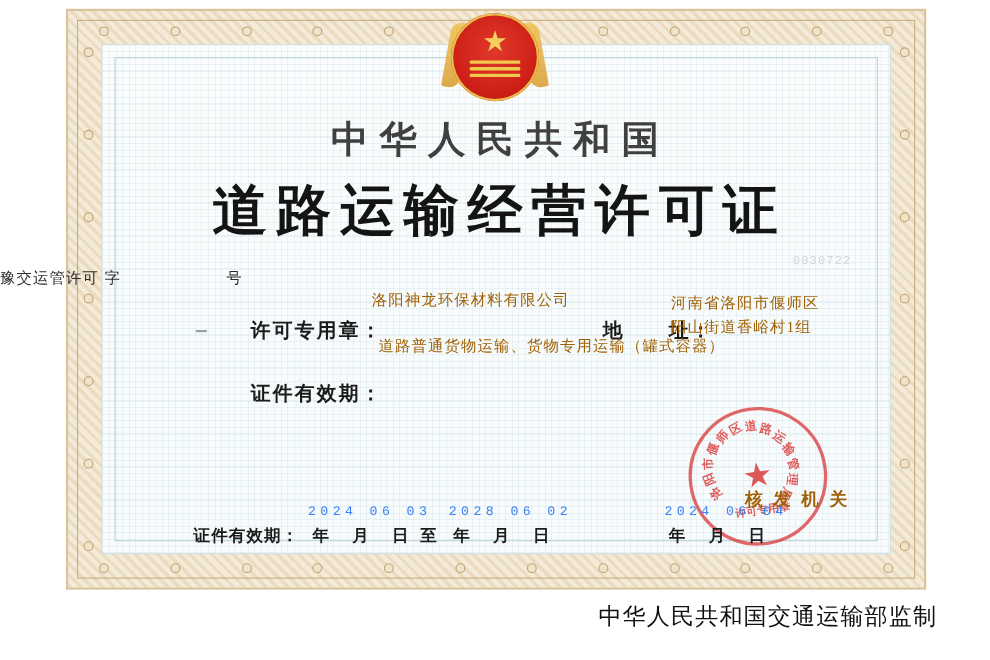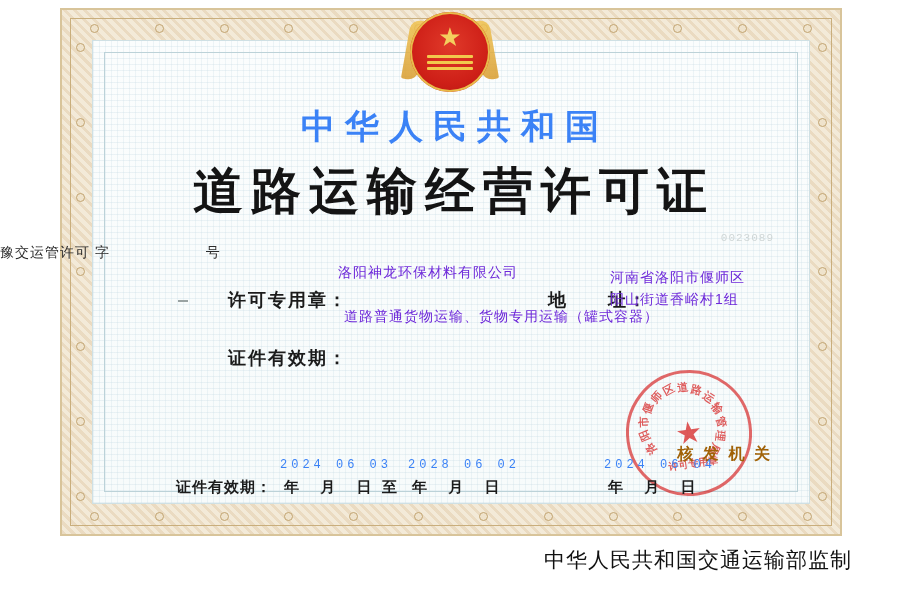--- a/index.html
+++ b/index.html
@@ -152,21 +152,21 @@
   
   .title-main {
     position: absolute;
     left: 0; right: 0;
     top: 104px;
     text-align: center;
     font-family: "DejaVu Sans", "Liberation Sans", sans-serif;
     font-size: 34px;
     font-weight: bold;
     letter-spacing: 10px;
-    color: #3b82f6;
+    color: #404040;
     text-indent: 10px;
   }
   .title-sub {
     position: absolute;
     left: 0; right: 0;
     top: 158px;
     text-align: center;
     font-family: "DejaVu Sans", "Liberation Sans", sans-serif;
     font-size: 50px;
     font-weight: bold;
@@ -205,23 +205,23 @@
   .field-label {
     position: absolute;
     font-family: "DejaVu Sans", "Liberation Sans", sans-serif;
     font-size: 18px;
     font-weight: bold;
     color: #1b1b1b;
     letter-spacing: 2px;
   }
   .field-value {
     position: absolute;
-    font-family: Liberation Sans, sans-serif;
+    font-family: Liberation Serif, serif;
     font-size: 14px;
-    color: #6d28d9;
+    color: #a16207;
     letter-spacing: 1px;
   }
 
   .lbl-name { left: 228px; top: 288px; }
   .val-name { left: 338px; top: 264px; }
 
   .lbl-addr { left: 548px; top: 288px; }
   .val-addr { right: 110px; top: 266px; width: 180px; text-align: left; line-height: 22px; }
 
   .lbl-scope { left: 228px; top: 346px; }
@@ -410,21 +410,21 @@
     <div class="emblem-bars">
       <i></i>
         <i></i>
         <i></i>
     </div>
   </div>
 
   <div class="title-main">中华人民共和国</div>
   <div class="title-sub">道路运输经营许可证</div>
 
-  <div class="doc-code">0023089</div>
+  <div class="doc-code">0030722</div>
 
   <div class="permit-line">
     <span>豫交运管许可</span>
     <span>字</span>
     <span class="seq"></span>
     <span>号</span>
   </div>
 
   <div class="tick"></div>
 

